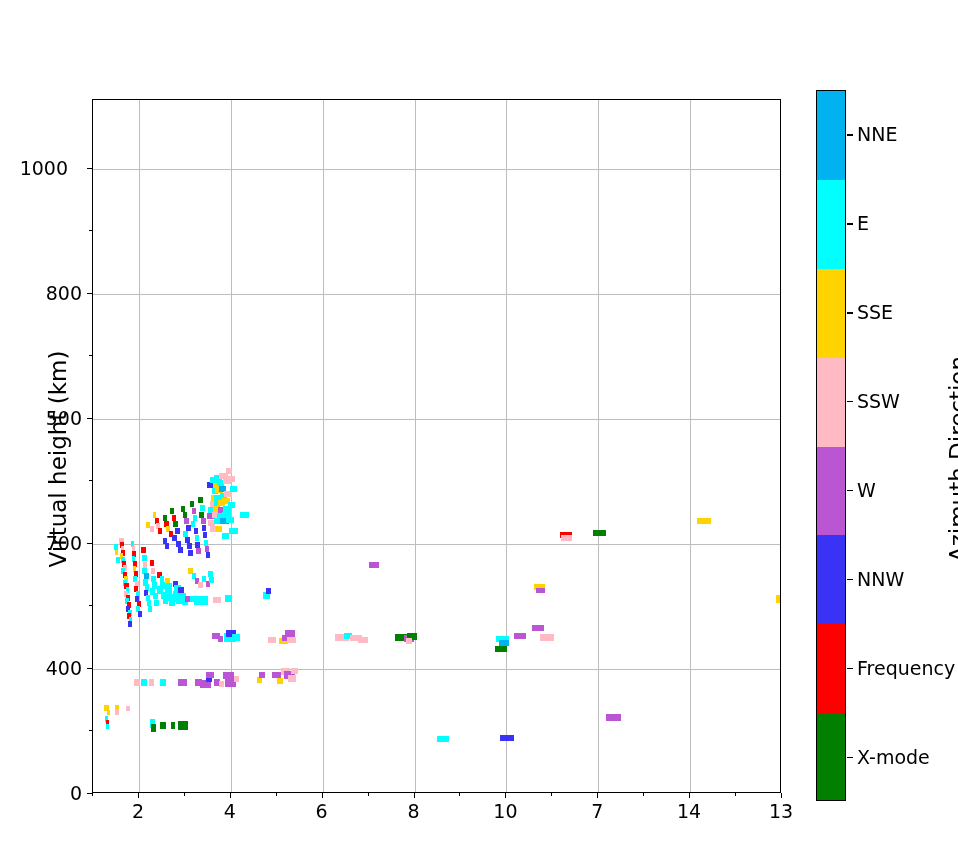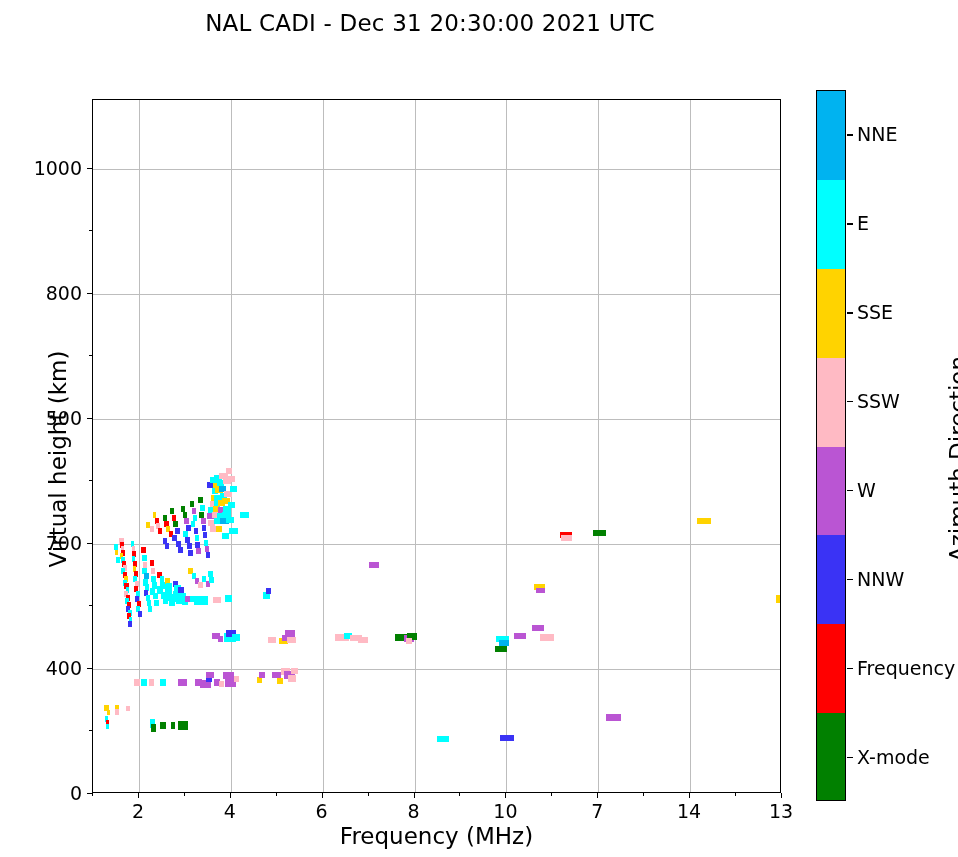--- a/index.html
+++ b/index.html
@@ -50,21 +50,20 @@
   #cbarlabel{
     position:absolute; font-size:23px; color:#000; white-space:nowrap;
     left:808px; top:446px; width:300px; text-align:center;
     transform:rotate(-90deg); transform-origin:center center;
   }
 </style>
 </head>
 <body>
 <div id="root">
 
-<div class="title">NAL CADI - Dec 31 20:30:00 2021 UTC</div>
 
 <div id="plot">
   <div id="grid">
         <div class="gl v" style="left: 45.9333px;"></div>
         <div class="gl v" style="left: 137.8px;"></div>
         <div class="gl v" style="left: 229.667px;"></div>
         <div class="gl v" style="left: 321.533px;"></div>
         <div class="gl v" style="left: 413.4px;"></div>
         <div class="gl v" style="left: 505.267px;"></div>
         <div class="gl v" style="left: 597.133px;"></div>
@@ -345,37 +344,36 @@
       <div class="tlab y" style="left: 14px; width: 68px; top: 793px;">0</div>
       <div class="tick y" style="left: 87px; top: 667.955px;"></div>
       <div class="tlab y" style="left: 14px; width: 68px; top: 667.955px;">400</div>
       <div class="tick y" style="left: 87px; top: 542.91px;"></div>
       <div class="tlab y" style="left: 14px; width: 68px; top: 542.91px;">700</div>
       <div class="tick y" style="left: 87px; top: 417.865px;"></div>
       <div class="tlab y" style="left: 14px; width: 68px; top: 417.865px;">500</div>
       <div class="tick y" style="left: 87px; top: 292.82px;"></div>
       <div class="tlab y" style="left: 14px; width: 68px; top: 292.82px;">800</div>
       <div class="tick y" style="left: 87px; top: 167.775px;"></div>
-      <div class="tlab y" style="left: 14px; width: 68px; top: 167.775px;">1000</div>
+      <div class="tlab y" style="left: 0; width: 68px; top: 167.775px;">1000</div>
       <div class="tick y" style="left: 89px; top: 730.477px; width: 3px;"></div>
       <div class="tick y" style="left: 89px; top: 605.432px; width: 3px;"></div>
       <div class="tick y" style="left: 89px; top: 480.387px; width: 3px;"></div>
       <div class="tick y" style="left: 89px; top: 355.342px; width: 3px;"></div>
       <div class="tick y" style="left: 89px; top: 230.297px; width: 3px;"></div>
       <div class="tick x" style="left: 92px; top: 793px; height: 3px;"></div>
       <div class="tick x" style="left: 183.867px; top: 793px; height: 3px;"></div>
       <div class="tick x" style="left: 275.733px; top: 793px; height: 3px;"></div>
       <div class="tick x" style="left: 367.6px; top: 793px; height: 3px;"></div>
       <div class="tick x" style="left: 459.467px; top: 793px; height: 3px;"></div>
       <div class="tick x" style="left: 551.333px; top: 793px; height: 3px;"></div>
       <div class="tick x" style="left: 643.2px; top: 793px; height: 3px;"></div>
       <div class="tick x" style="left: 735.067px; top: 793px; height: 3px;"></div>
     </div>
 
-<div class="axlab" id="xlabel">Frequency (MHz)</div>
 <div class="axlab" id="ylabel">Virtual height (km)</div>
 
 <div id="cbar">
       <div class="cseg" style="height: 88.875px; background: rgb(0, 179, 240);"></div>
       <div class="cseg" style="height: 88.875px; background: rgb(0, 255, 255);"></div>
       <div class="cseg" style="height: 88.875px; background: rgb(255, 211, 0);"></div>
       <div class="cseg" style="height: 88.875px; background: rgb(255, 186, 196);"></div>
       <div class="cseg" style="height: 88.875px; background: rgb(186, 85, 211);"></div>
       <div class="cseg" style="height: 88.875px; background: rgb(58, 51, 245);"></div>
       <div class="cseg" style="height: 88.875px; background: rgb(255, 0, 0);"></div>

